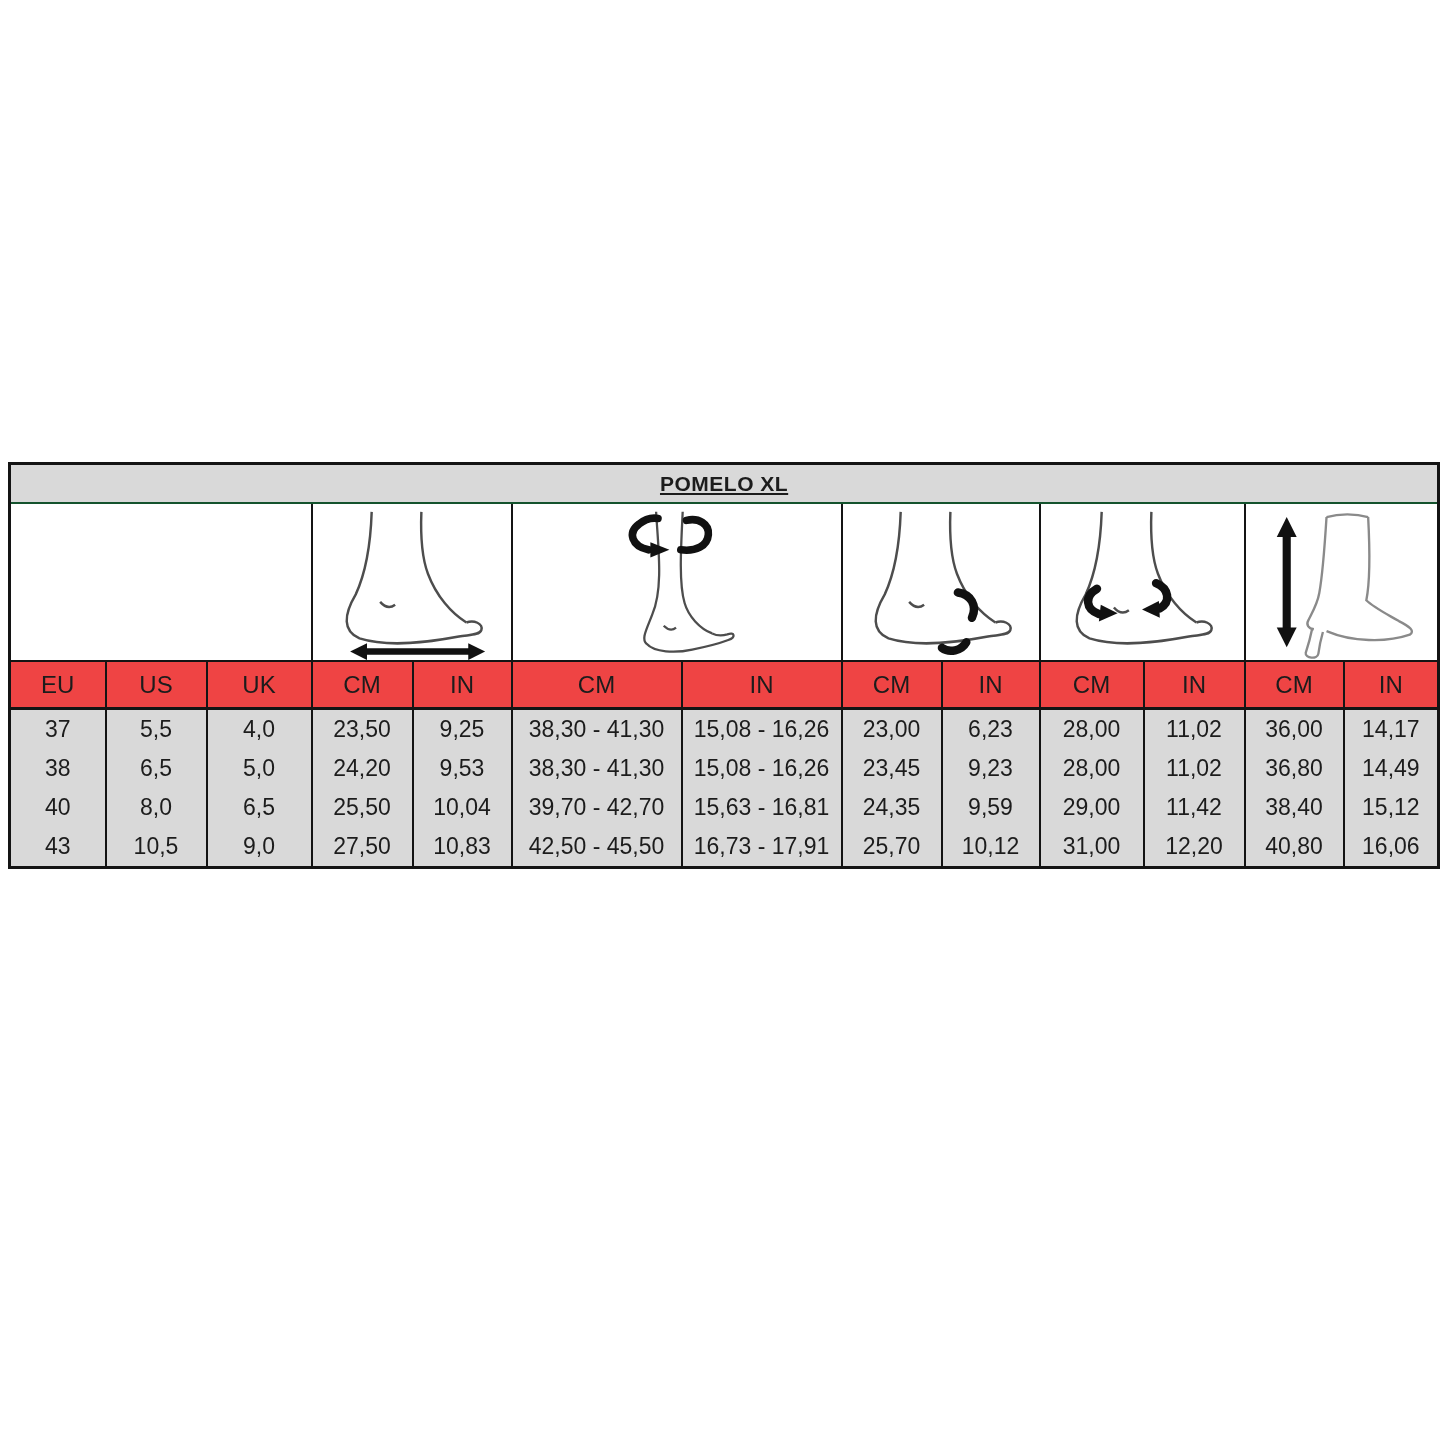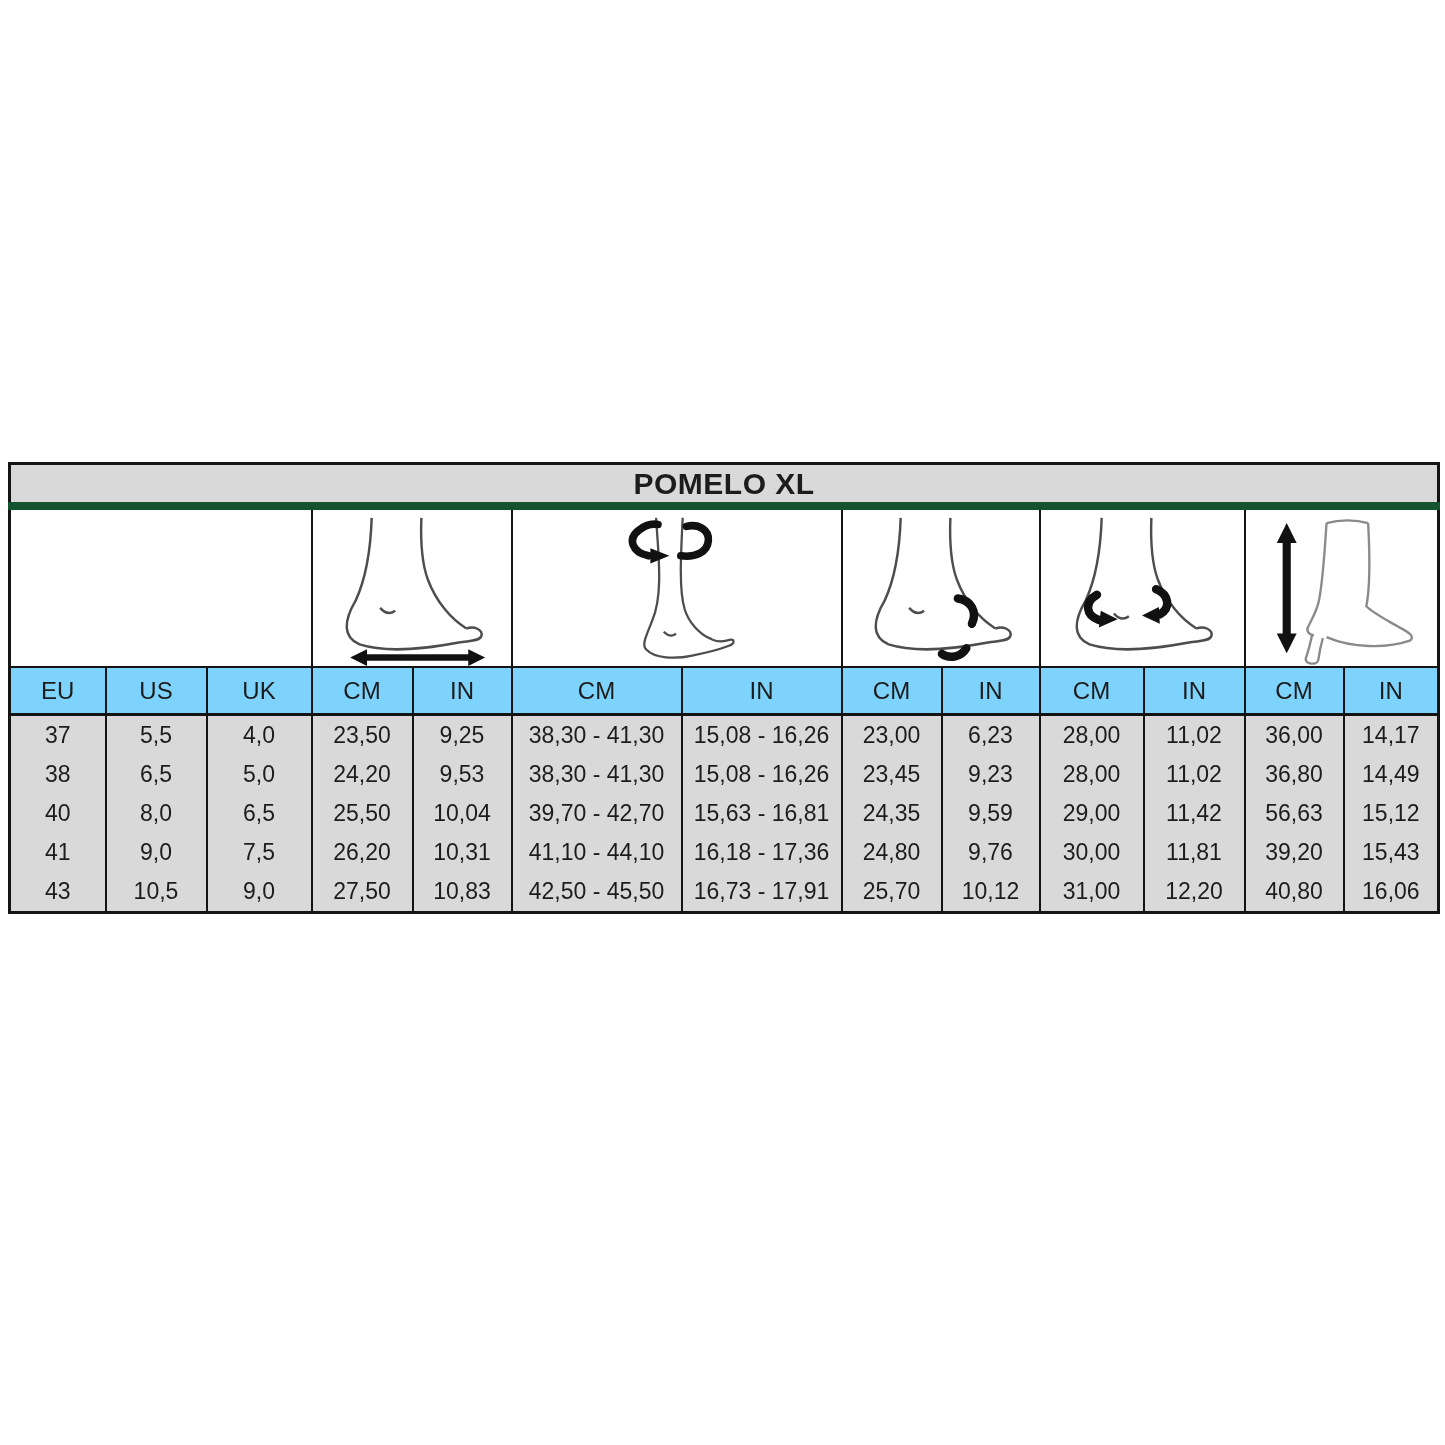--- a/index.html
+++ b/index.html
@@ -26,36 +26,37 @@
     margin:0;
     text-align:center;
     vertical-align:middle;
     color:#1c1c1c;
     overflow:hidden;
     white-space:nowrap;
   }
   .title-cell{
     height:37px;
     background:#d9d9d9;
-    font-size:30px;
+    font-size:21px;
     font-weight:bold;
-    border-bottom:8px solid #14532d;
+    border-bottom:2px solid #14532d;
     letter-spacing:0.5px;
+    text-decoration:underline;
   }
   .icon-row td{
     height:156px;
     background:#ffffff;
     border-bottom:2px solid #141414;
   }
   .icon-row td.with-left{
     border-left:2px solid #141414;
   }
   .header-row th{
     height:45px;
-    background:#7dd3fc;
+    background:#ef4444;
     font-size:24px;
     font-weight:normal;
     border-left:2px solid #141414;
     border-right:2px solid #141414;
     border-bottom:3px solid #141414;
   }
   tbody td{
     height:39px;
     background:#d9d9d9;
     font-size:23px;
@@ -214,37 +215,22 @@
           <td>8,0</td>
           <td>6,5</td>
           <td>25,50</td>
           <td>10,04</td>
           <td>39,70 - 42,70</td>
           <td>15,63 - 16,81</td>
           <td>24,35</td>
           <td>9,59</td>
           <td>29,00</td>
           <td>11,42</td>
-          <td>56,63</td>
+          <td>38,40</td>
           <td>15,12</td>
-        </tr>
-        <tr>
-          <td>41</td>
-          <td>9,0</td>
-          <td>7,5</td>
-          <td>26,20</td>
-          <td>10,31</td>
-          <td>41,10 - 44,10</td>
-          <td>16,18 - 17,36</td>
-          <td>24,80</td>
-          <td>9,76</td>
-          <td>30,00</td>
-          <td>11,81</td>
-          <td>39,20</td>
-          <td>15,43</td>
         </tr>
         <tr>
           <td>43</td>
           <td>10,5</td>
           <td>9,0</td>
           <td>27,50</td>
           <td>10,83</td>
           <td>42,50 - 45,50</td>
           <td>16,73 - 17,91</td>
           <td>25,70</td>

